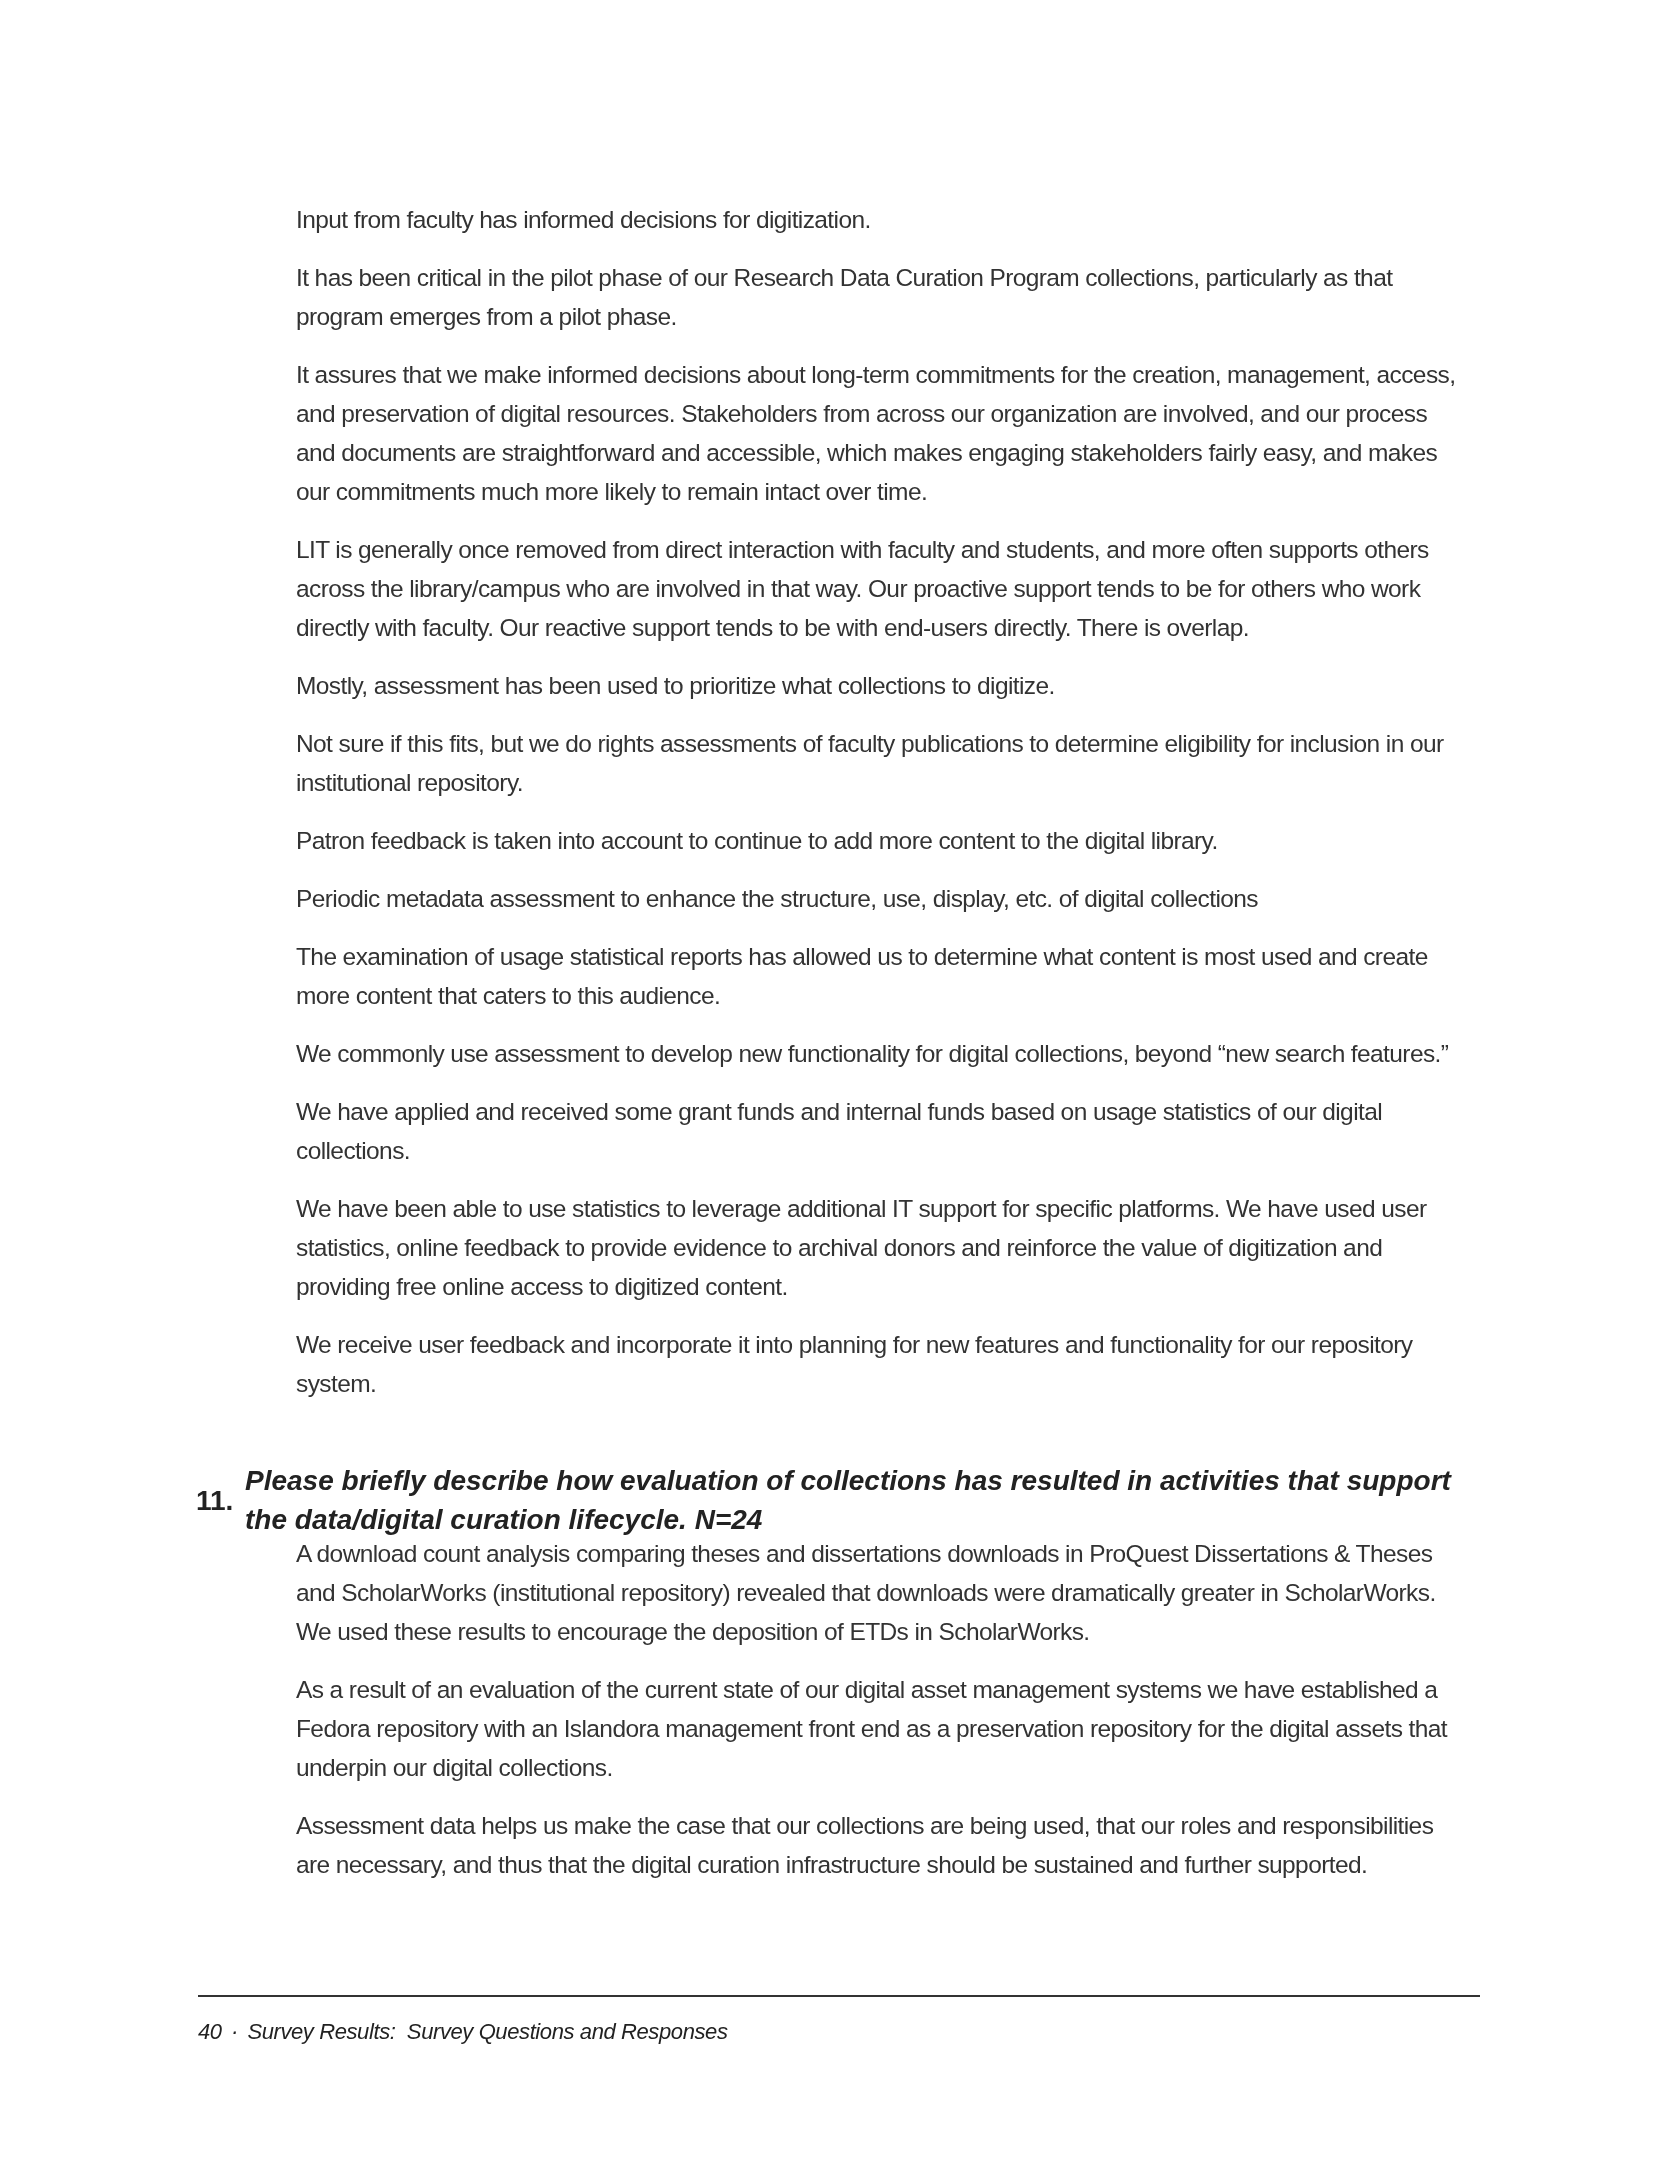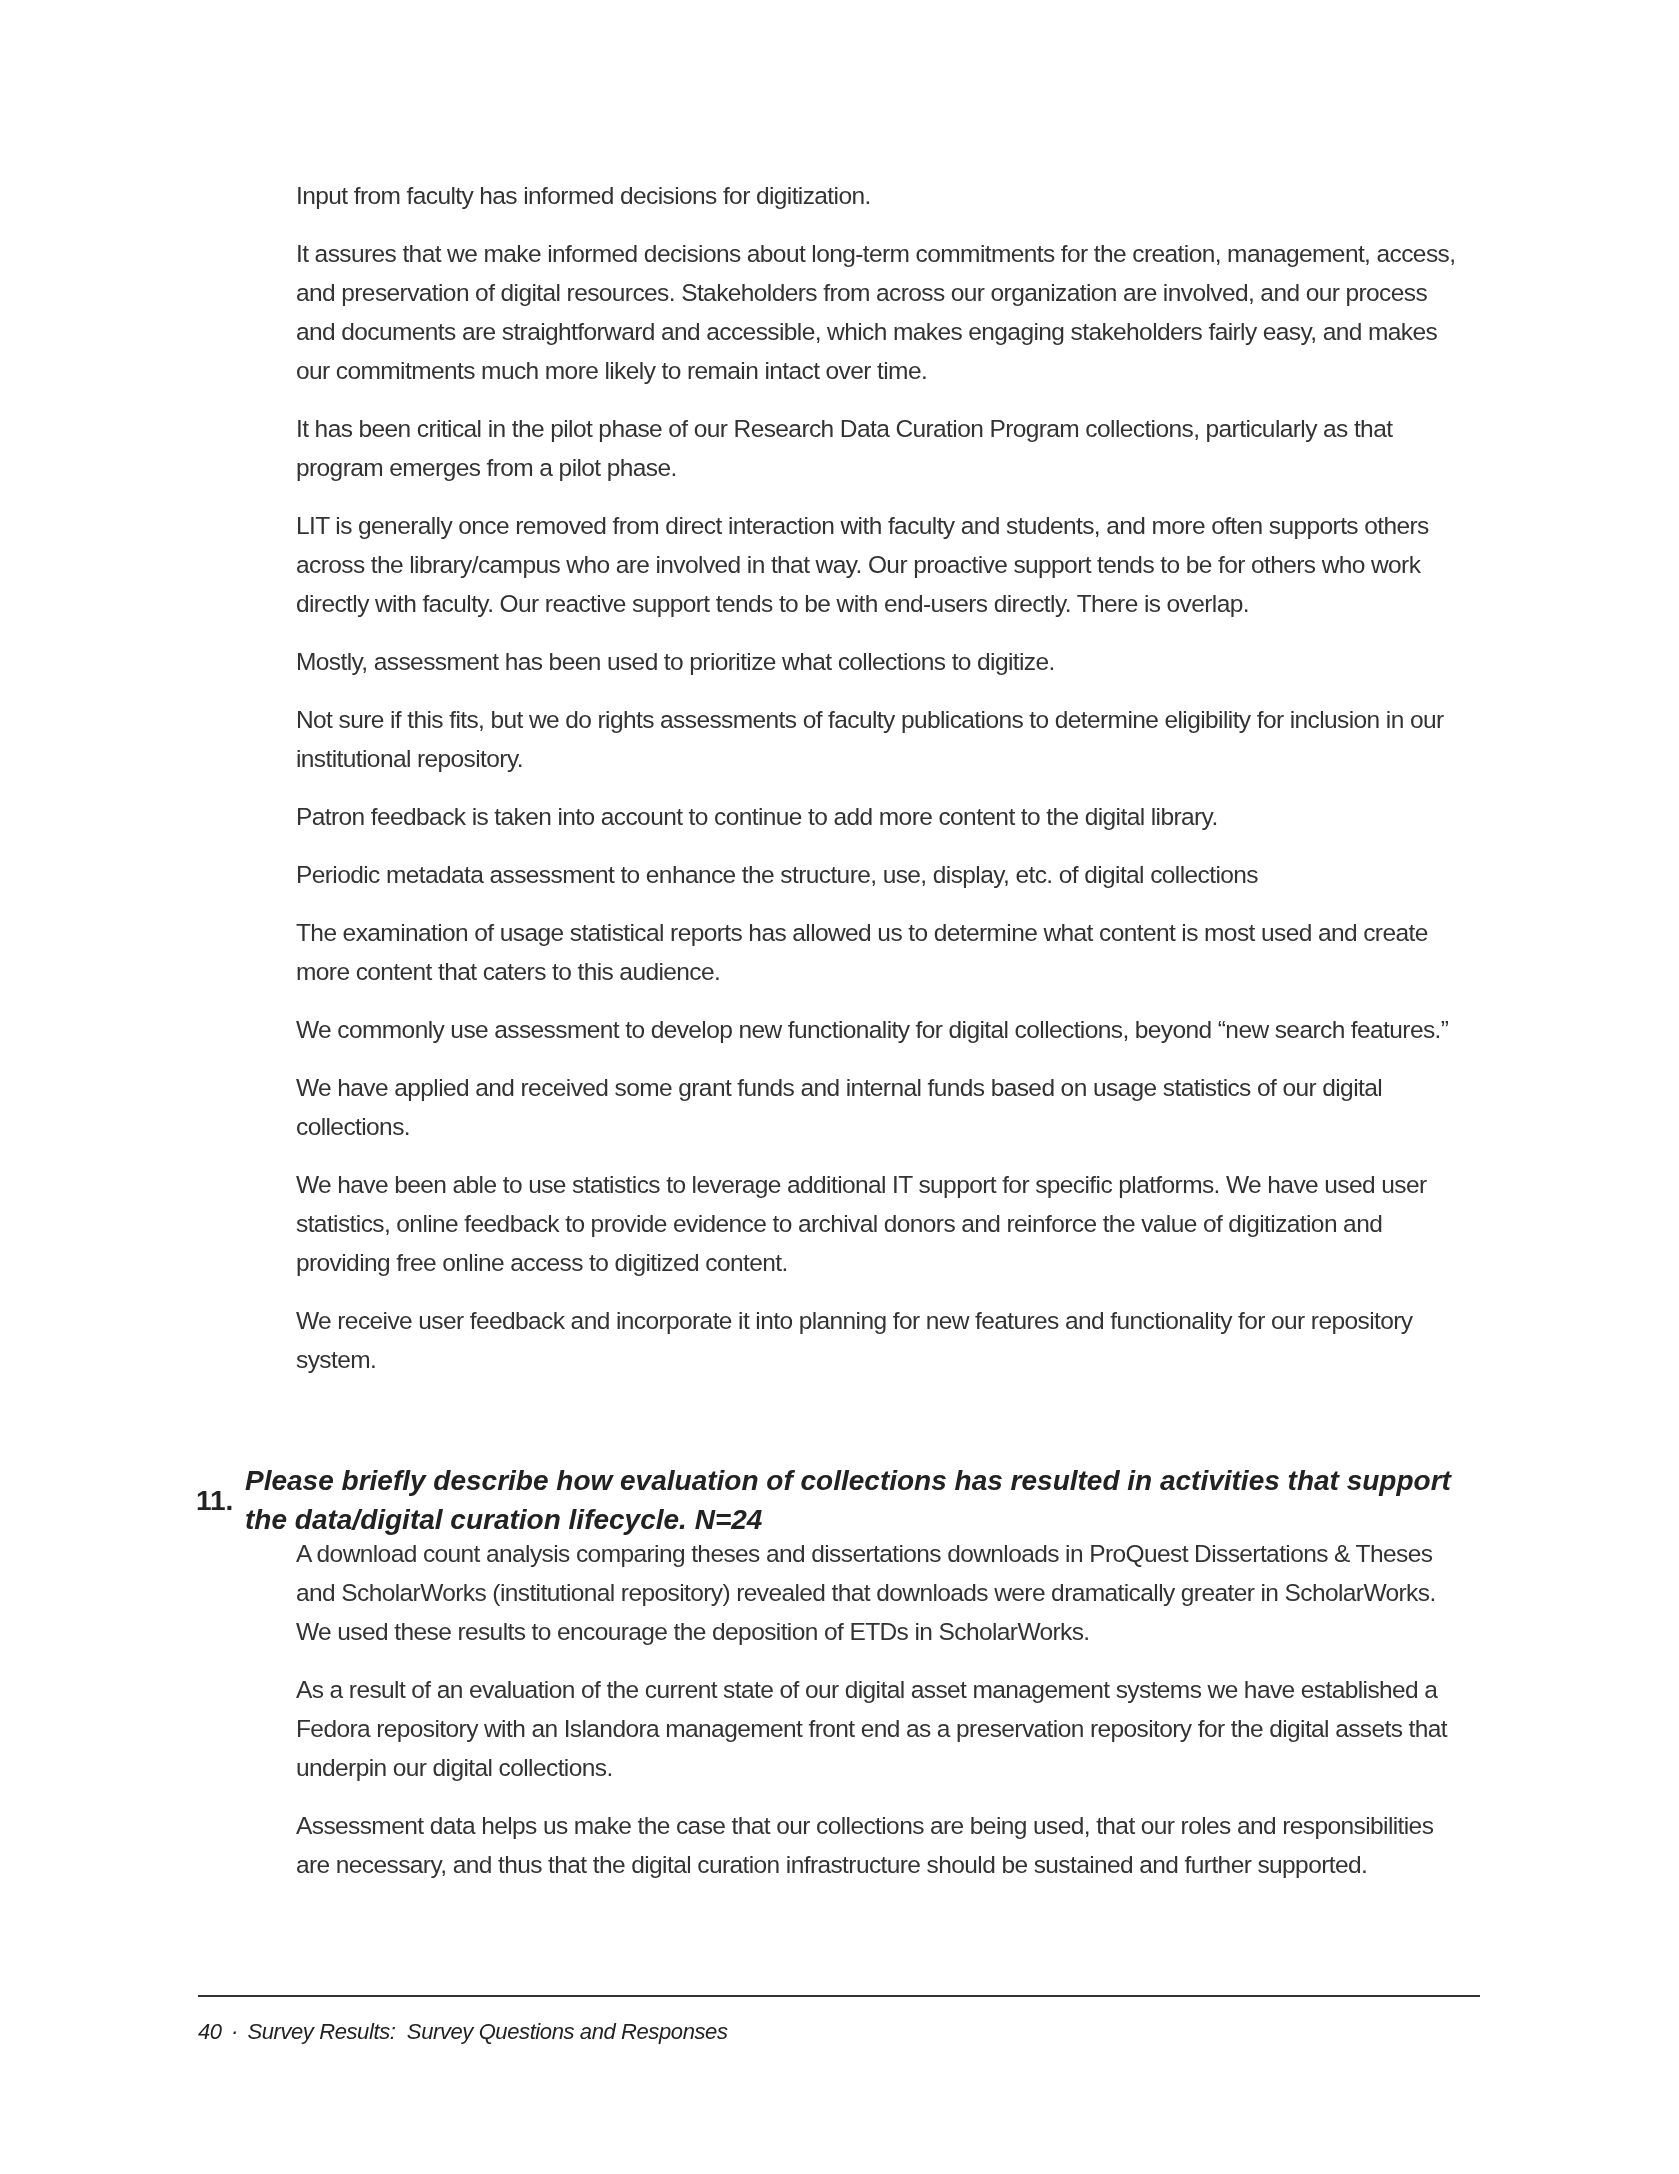--- a/index.html
+++ b/index.html
@@ -11,21 +11,21 @@
   .responses {
     position: absolute; left: 296px; width: 1168px;
   }
   .responses p {
     margin: 0 0 19px 0;
     font-size: 24.5px;
     line-height: 39px;
     letter-spacing: -0.6px;
     color: #333333;
   }
-  #resp-a { top: 176px; }
+  #resp-a { top: 200px; }
   .question {
     position: absolute; left: 196px; top: 1461px; width: 1271px;
     font-size: 28px; line-height: 39px; font-weight: 600; color: #222222;
     display: flex;
     align-items: center;
   }
   .question .qnum { width: 49px; flex: 0 0 49px; }
   .question .qtext { flex: 1; font-style: italic; }
   #resp-b { top: 1534px; }
   .footer-rule {
@@ -36,22 +36,22 @@
     position: absolute; left: 198px; top: 2015px;
     font-size: 22px; line-height: 34px; color: #222222; letter-spacing: -0.4px; font-style: italic;
   }
   .footer .sep { margin: 0 9.4px; }
 </style>
 </head>
 <body>
 
 <div class="responses" id="resp-a">
   <p>Input from faculty has informed decisions for digitization.</p>
+  <p>It has been critical in the pilot phase of our Research Data Curation Program collections, particularly as that program emerges from a pilot phase.</p>
   <p>It assures that we make informed decisions about long-term commitments for the creation, management, access, and preservation of digital resources. Stakeholders from across our organization are involved, and our process and documents are straightforward and accessible, which makes engaging stakeholders fairly easy, and makes our commitments much more likely to remain intact over time.</p>
-  <p>It has been critical in the pilot phase of our Research Data Curation Program collections, particularly as that program emerges from a pilot phase.</p>
   <p>LIT is generally once removed from direct interaction with faculty and students, and more often supports others across the library/campus who are involved in that way. Our proactive support tends to be for others who work directly with faculty. Our reactive support tends to be with end-users directly. There is overlap.</p>
   <p>Mostly, assessment has been used to prioritize what collections to digitize.</p>
   <p>Not sure if this fits, but we do rights assessments of faculty publications to determine eligibility for inclusion in our institutional repository.</p>
   <p>Patron feedback is taken into account to continue to add more content to the digital library.</p>
   <p>Periodic metadata assessment to enhance the structure, use, display, etc. of digital collections</p>
   <p>The examination of usage statistical reports has allowed us to determine what content is most used and create more content that caters to this audience.</p>
   <p>We commonly use assessment to develop new functionality for digital collections, beyond “new search features.”</p>
   <p>We have applied and received some grant funds and internal funds based on usage statistics of our digital collections.</p>
   <p>We have been able to use statistics to leverage additional IT support for specific platforms. We have used user statistics, online feedback to provide evidence to archival donors and reinforce the value of digitization and providing free online access to digitized content.</p>
   <p>We receive user feedback and incorporate it into planning for new features and functionality for our repository system.</p>

